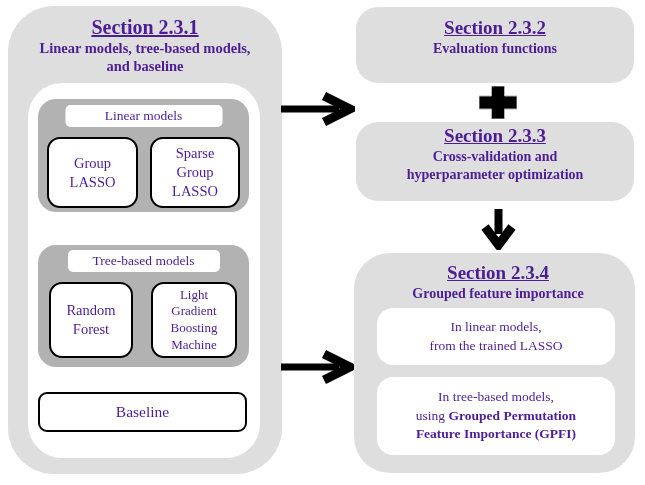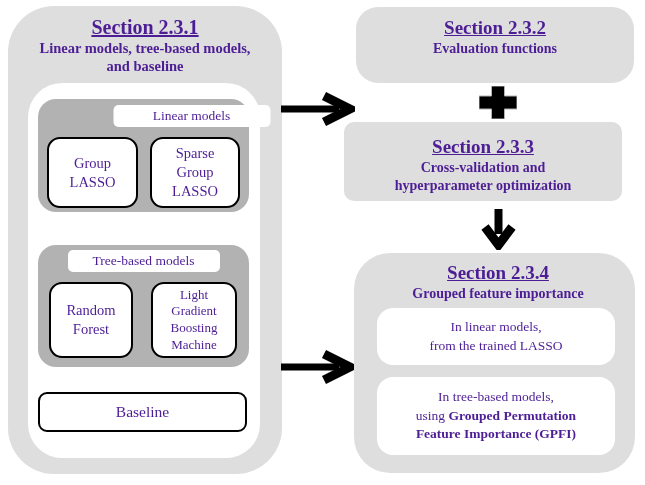--- a/index.html
+++ b/index.html
@@ -27,40 +27,40 @@
   .group {
     position:absolute; left:10px; width:211px; background:#b2b2b2; border-radius:18px;
   }
   .group-linear { top:16px; height:113px; }
   .group-tree   { top:162px; height:122px; }
   .group-label {
     position:absolute; left:50%; transform:translateX(-50%);
     background:#ffffff; border-radius:5px; height:22px; line-height:22px;
     font-size:13.5px; text-align:center;
   }
-  .label-linear { top:6px; width:157px;margin-left:48px; }
+  .label-linear { top:6px; width:157px; }
   .label-tree   { top:5px; width:152px; }
   .model-box {
     position:absolute; background:#ffffff; border:2.5px solid #000;
     border-radius:13px; display:flex; align-items:center; justify-content:center;
     text-align:center; white-space:pre-line; font-size:14.5px; line-height:1.3;
   }
   .box-glasso  { left:9px;   top:38px; width:91px; height:71px; }
   .box-sglasso { left:112px; top:38px; width:90px; height:71px; }
   .box-rf      { left:11px;  top:37px; width:84px; height:76px; }
   .box-lgbm    { left:113px; top:37px; width:86px; height:76px; font-size:13px; line-height:1.28; }
   .baseline-box {
     position:absolute; left:10px; top:309px; width:209px; height:40px;
     background:#ffffff; border:2.5px solid #000; border-radius:9px;
     display:flex; align-items:center; justify-content:center; font-size:15.5px;
   }
   
   .rbox { position:absolute; background:#dedede; text-align:center; }
   .box-232 { left:356px; top:7px;   width:278px; height:76px; border-radius:22px; padding-top:10px; }
-  .box-233 { left:344px; top:122px; width:278px; height:79px; border-radius:10px; padding-top:14px; }
+  .box-233 { left:356px; top:122px; width:278px; height:79px; border-radius:22px; padding-top:3px; }
   .box-234 { left:354px; top:253px; width:281px; height:220px; border-radius:36px; padding-top:9px;padding-left:7px; }
   .r-title { font-size:19px; font-weight:bold; text-decoration:underline; line-height:1.15; }
   .r-sub   { margin-top:1px; font-size:14px; font-weight:bold; line-height:1.28; white-space:pre-line; }
   .sub-box {
     position:absolute; left:23px; width:238px; background:#ffffff; border-radius:16px;
     display:flex; align-items:center; justify-content:center; text-align:center;
     white-space:pre-line; font-size:13.5px; line-height:1.38;
   }
   .sub-linear { top:55px;  height:57px; }
   .sub-tree   { top:124px; height:78px; }

